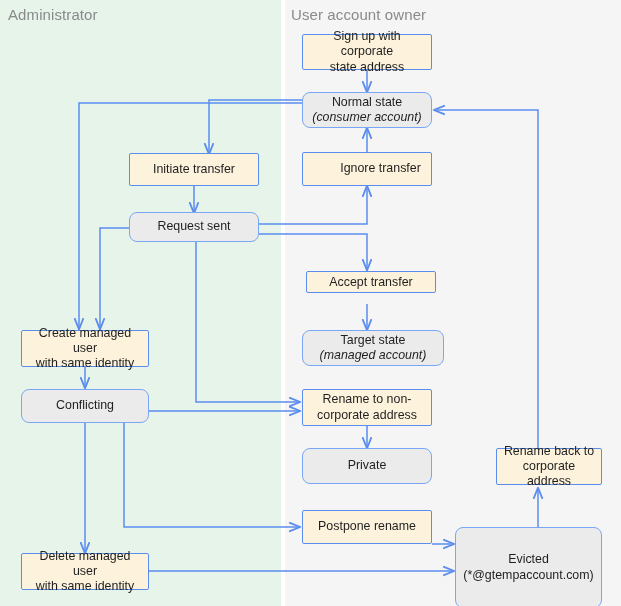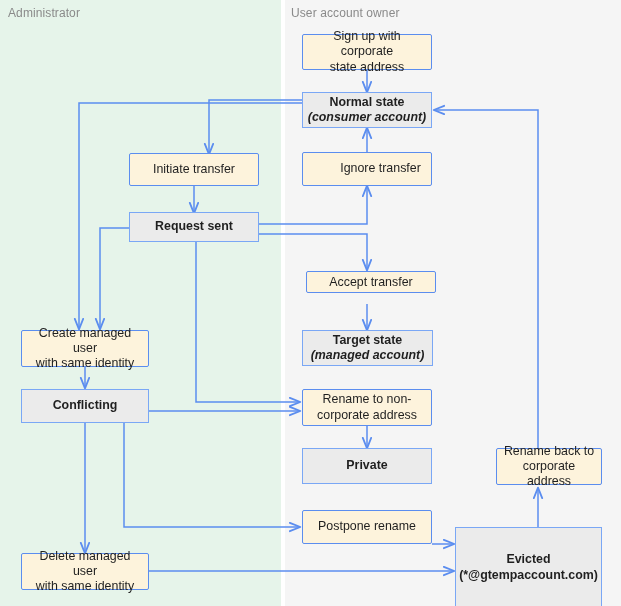--- a/index.html
+++ b/index.html
@@ -7,21 +7,21 @@
     position:relative;
     width:621px;height:606px;
     font-family:"Liberation Sans","DejaVu Sans",sans-serif;
     background:#ffffff;
     overflow:hidden;
   }
   .lane{position:absolute;top:0;}
   .lane-admin{left:0;width:281px;height:606px;background:#e6f4ea;}
   .lane-user{left:285px;width:336px;height:606px;background:#f5f5f5;}
   .lane-label{
-    position:absolute;top:6px;font-size:12px;color:#8a8a8a;
+    position:absolute;top:6px;font-size:15px;color:#8a8a8a;
     letter-spacing:.1px;white-space:nowrap;
   }
   .lane-label-admin{left:8px;}
   .lane-label-user{left:291px;}
 
   svg.edges{position:absolute;left:0;top:0;width:621px;height:606px;overflow:visible;}
 
   .node{
     position:absolute;
     box-sizing:border-box;
@@ -33,22 +33,21 @@
     padding:2px 4px;
   }
   .node.action{
     background:#fdf3dc;
     border:1.3px solid #5b8def;
     border-radius:2px;
   }
   .node.state{
     background:#ebebeb;
     border:1.3px solid #7aa7f5;
-    border-radius:0;
-    font-weight:bold;
+    border-radius:8px;
   }
   .node .sub{display:block;font-style:italic;}
   .node .ln{display:block;}
 </style>
 </head>
 <body>
 
 <div id="canvas">
 
   <div class="lane lane-admin"></div>
@@ -128,21 +127,21 @@
   </div>
 
   <div class="node state" style="left:129px;top:212px;width:130px;height:30px;">
     <span class="ln">Request sent</span>
   </div>
 
   <div class="node action" style="left:306px;top:271px;width:130px;height:22px;align-items:flex-end;">
     <span class="ln">Accept transfer</span>
   </div>
 
-  <div class="node state" style="left:302px;top:330px;width:131px;height:36px;">
+  <div class="node state" style="left:302px;top:330px;width:142px;height:36px;">
     <span>
       <span class="ln">Target state</span>
       <span class="sub">(managed account)</span>
     </span>
   </div>
 
   <div class="node action" style="left:21px;top:330px;width:128px;height:37px;">
     <span>
       <span class="ln">Create managed user</span>
       <span class="ln">with same identity</span>

